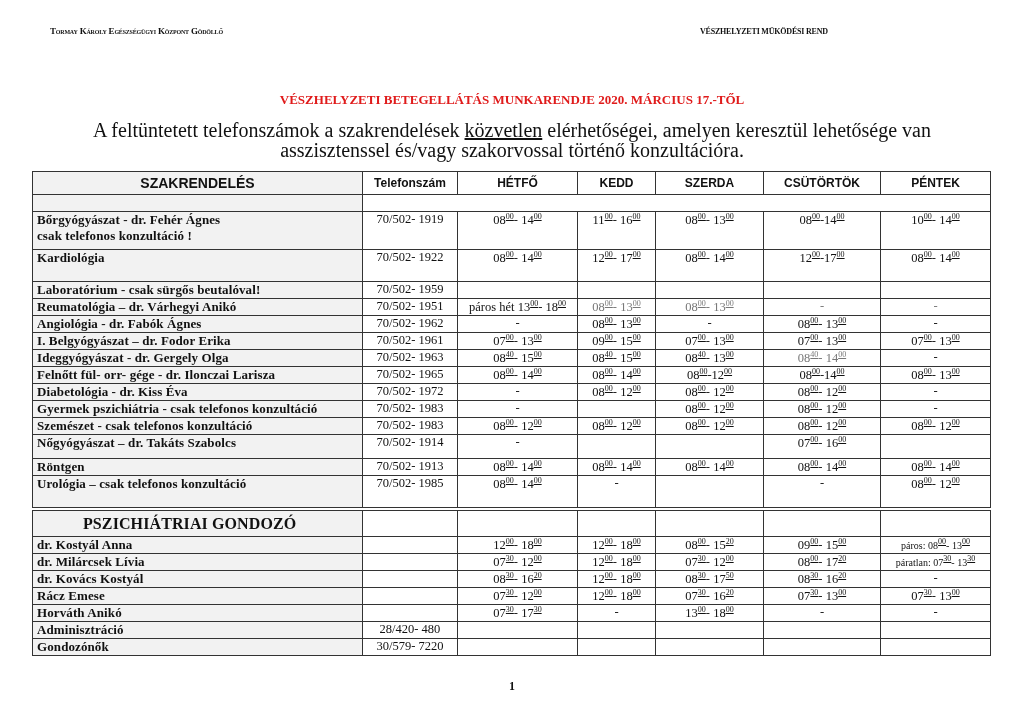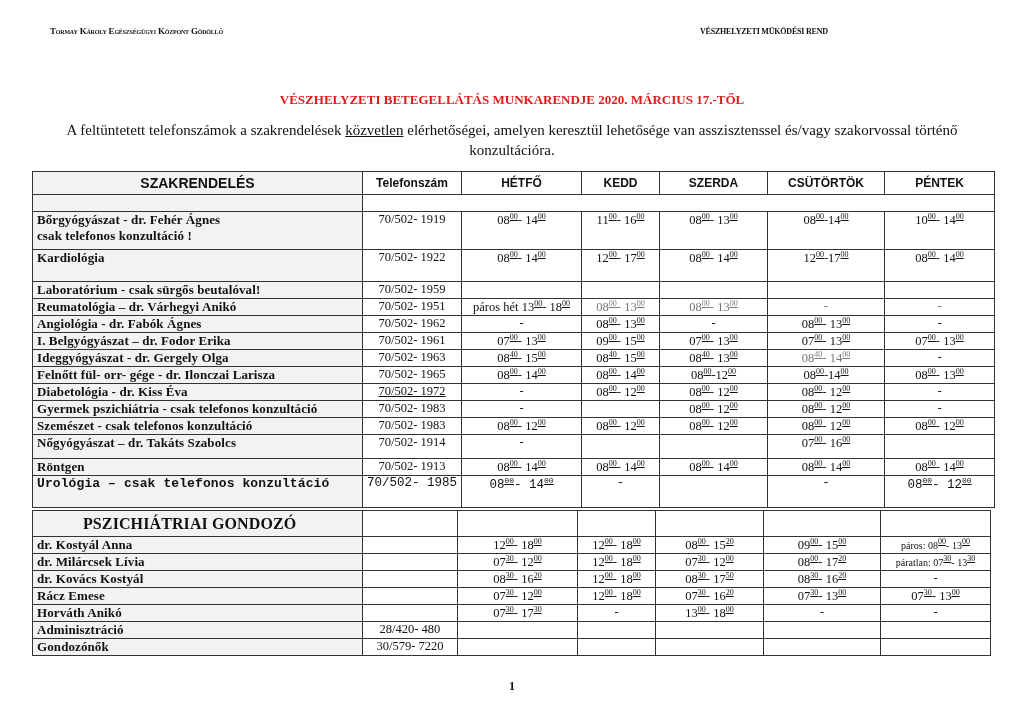--- a/index.html
+++ b/index.html
@@ -1,20 +1,20 @@
 <!DOCTYPE html>
 <html><head>
 <meta charset="utf-8">
 <style>
   html, body { margin: 0; padding: 0; background: #ffffff; }
   body { width: 1024px; height: 724px; position: relative; overflow: hidden; font-family: "Liberation Serif", serif; color: #111; }
   .hdr-left { position: absolute; left: 50px; top: 26px; font-size: 9px; font-weight: bold; font-variant: small-caps; letter-spacing: -0.2px; }
   .hdr-right { position: absolute; left: 700px; top: 27px; font-size: 8px; font-weight: bold; letter-spacing: -0.2px; }
   .title { position: absolute; left: 0; width: 1024px; top: 92px; text-align: center; color: #e01b1b; font-weight: bold; font-size: 13px; }
-  .intro { position: absolute; left: 40px; width: 944px; top: 120px; text-align: center; font-size: 15px; line-height: 20px; }
+  .intro { position: absolute; left: 40px; width: 944px; top: 120px; text-align: center; font-size: 20px; line-height: 20px; }
   .intro u { text-decoration: underline; }
   table { border-collapse: collapse; position: absolute; left: 32px; table-layout: fixed; }
   td, th { border: 1px solid #333; padding: 0 4px; font-size: 12.5px; white-space: nowrap; overflow: hidden; }
   th { font-family: "Liberation Sans", sans-serif; font-weight: bold; font-size: 12px; text-align: center; height: 22px; }
   th.first { font-size: 14px; background: #f2f2f2; }
   td.name { font-weight: bold; background: #f2f2f2; text-align: left; font-size: 13px; letter-spacing: 0.1px; }
   td.phone { text-align: center; }
   td.time { text-align: center; vertical-align: top; }
   td.grey { color: #777; }
   .sup { font-size: 8px; vertical-align: 5px; text-decoration: underline; }
@@ -147,21 +147,21 @@
         <td class="time">08<span class="sup">00</span>- 14<span class="sup">00</span></td>
         <td class="time">08<span class="sup">00</span>- 14<span class="sup">00</span></td>
         <td class="time">08<span class="sup">00</span>-12<span class="sup">00</span></td>
         <td class="time">08<span class="sup">00</span>-14<span class="sup">00</span></td>
         <td class="time">08<span class="sup">00</span>- 13<span class="sup">00</span></td>
       </tr>
       <tr style="height: 17px;">
         <td class="name" style="vertical-align: top;">
           <div>Diabetológia - dr. Kiss Éva</div>
         </td>
-        <td class="phone" style="vertical-align: top; text-decoration: underline;">70/502- 1972</td>
+        <td class="phone" style="vertical-align: top;">70/502- 1972</td>
         <td class="time">-</td>
         <td class="time">08<span class="sup">00</span>- 12<span class="sup">00</span></td>
         <td class="time">08<span class="sup">00</span>- 12<span class="sup">00</span></td>
         <td class="time">08<span class="sup">00</span>- 12<span class="sup">00</span></td>
         <td class="time">-</td>
       </tr>
       <tr style="height: 17px;">
         <td class="name" style="vertical-align: top;">
           <div>Gyermek pszichiátria - csak telefonos konzultáció</div>
         </td>
@@ -198,21 +198,21 @@
         <td class="name" style="vertical-align: top;">
           <div>Röntgen</div>
         </td>
         <td class="phone" style="vertical-align: top;">70/502- 1913</td>
         <td class="time">08<span class="sup">00</span>- 14<span class="sup">00</span></td>
         <td class="time">08<span class="sup">00</span>- 14<span class="sup">00</span></td>
         <td class="time">08<span class="sup">00</span>- 14<span class="sup">00</span></td>
         <td class="time">08<span class="sup">00</span>- 14<span class="sup">00</span></td>
         <td class="time">08<span class="sup">00</span>- 14<span class="sup">00</span></td>
       </tr>
-      <tr style="height: 32px; font-family: Liberation Mono, monospace;">
+      <tr style="height: 32px;">
         <td class="name" style="vertical-align: top;">
           <div>Urológia – csak telefonos konzultáció</div>
         </td>
         <td class="phone" style="vertical-align: top;">70/502- 1985</td>
         <td class="time">08<span class="sup">00</span>- 14<span class="sup">00</span></td>
         <td class="time">-</td>
         <td class="time"></td>
         <td class="time">-</td>
         <td class="time">08<span class="sup">00</span>- 12<span class="sup">00</span></td>
       </tr>

